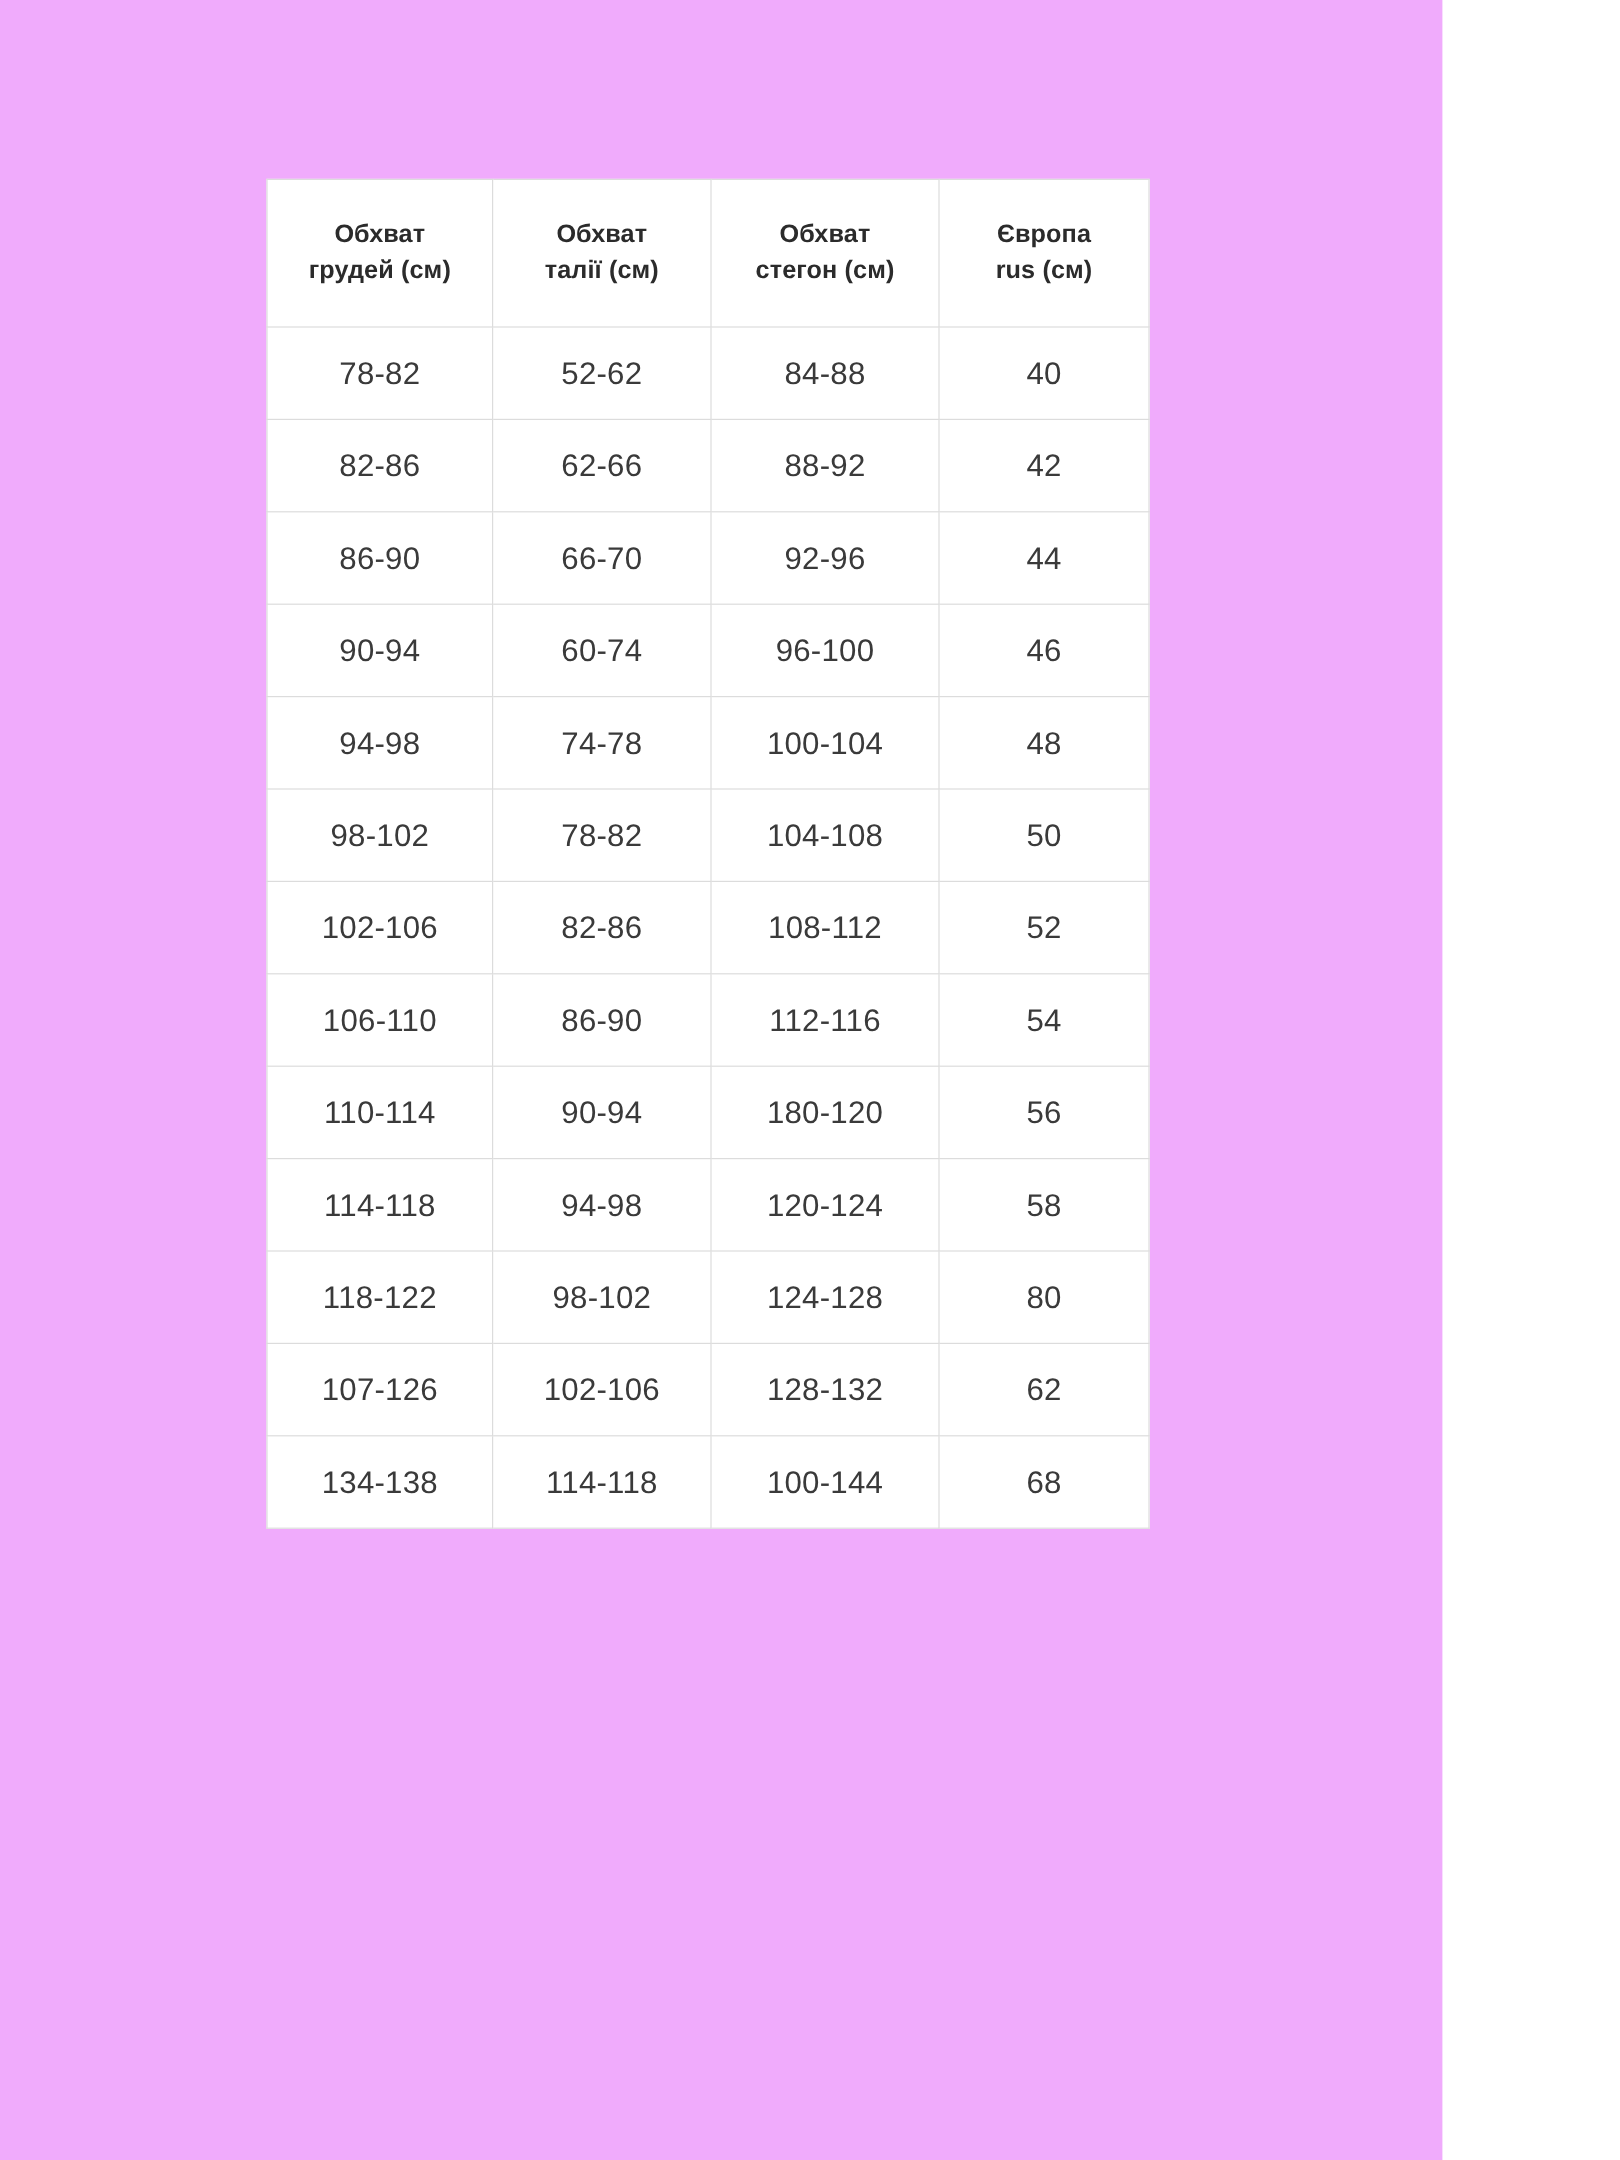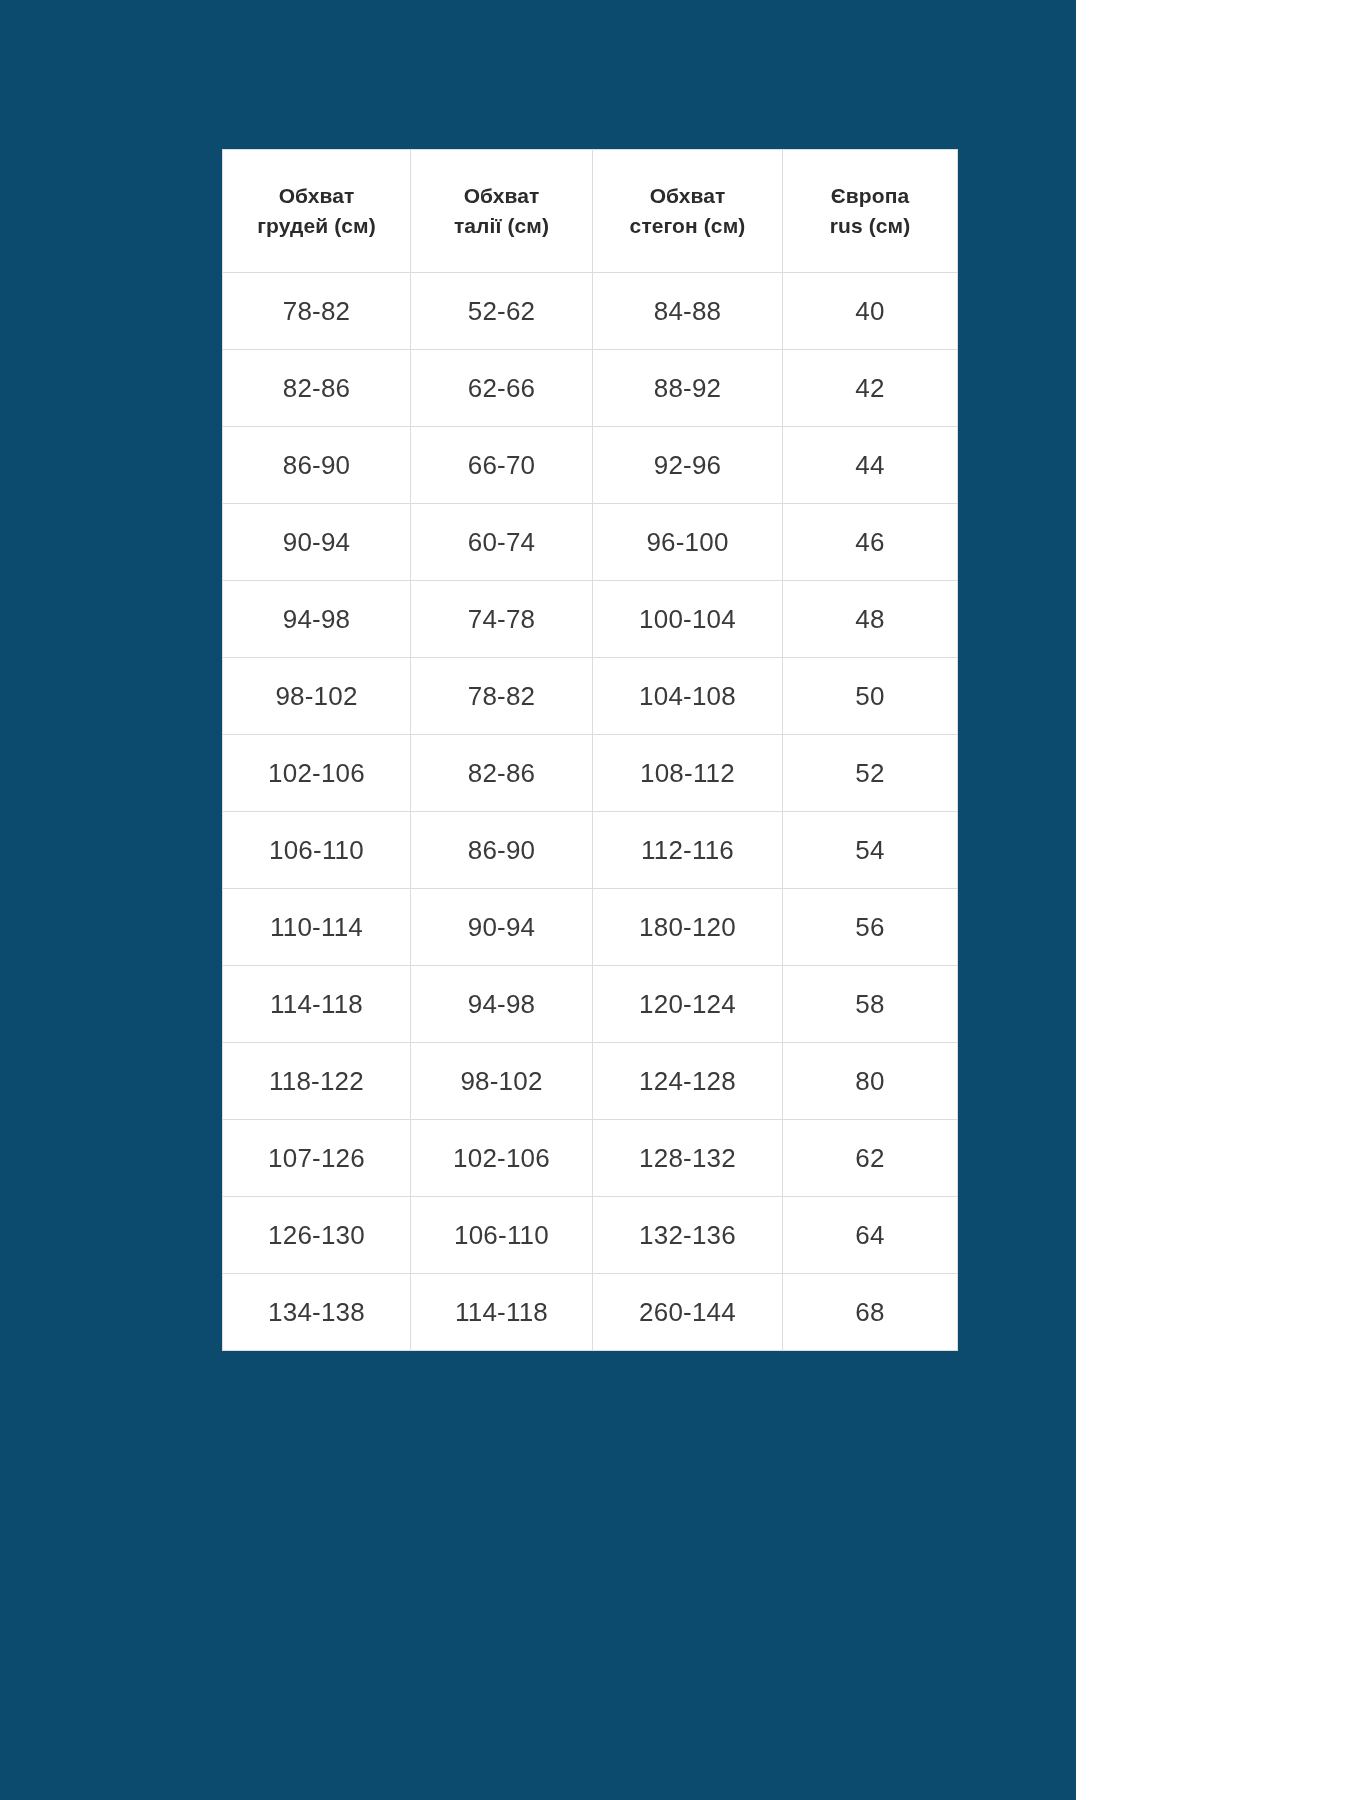--- a/index.html
+++ b/index.html
@@ -8,24 +8,24 @@
     background: #ffffff;
   }
   body {
     width: 1350px;
     height: 1800px;
     font-family: "Liberation Sans", sans-serif;
     color: #333333;
     -webkit-font-smoothing: antialiased;
   }
   .page {
-    width: 1076px;
+    width: 1202px;
     height: 1800px;
     position: relative;
-    background: #0c4a6e;
+    background: #f0abfc;
     box-sizing: border-box;
   }
   .table-wrap {
     position: absolute;
     left: 222px;
     top: 149px;
     width: 735px;
   }
   table.size-table {
     border-collapse: collapse;
@@ -164,27 +164,21 @@
             <td>124-128</td>
             <td>80</td>
           </tr>
           <tr>
             <td>107-126</td>
             <td>102-106</td>
             <td>128-132</td>
             <td>62</td>
           </tr>
           <tr>
-            <td>126-130</td>
-            <td>106-110</td>
-            <td>132-136</td>
-            <td>64</td>
-          </tr>
-          <tr>
             <td>134-138</td>
             <td>114-118</td>
-            <td>260-144</td>
+            <td>100-144</td>
             <td>68</td>
           </tr>
         </tbody>
     </table>
   </div>
 </div>
 
 </body></html>

